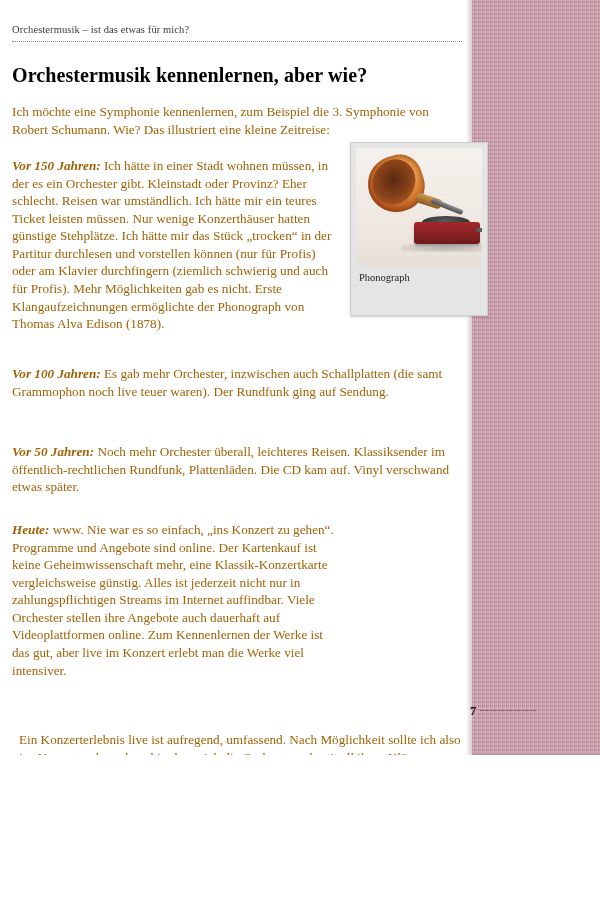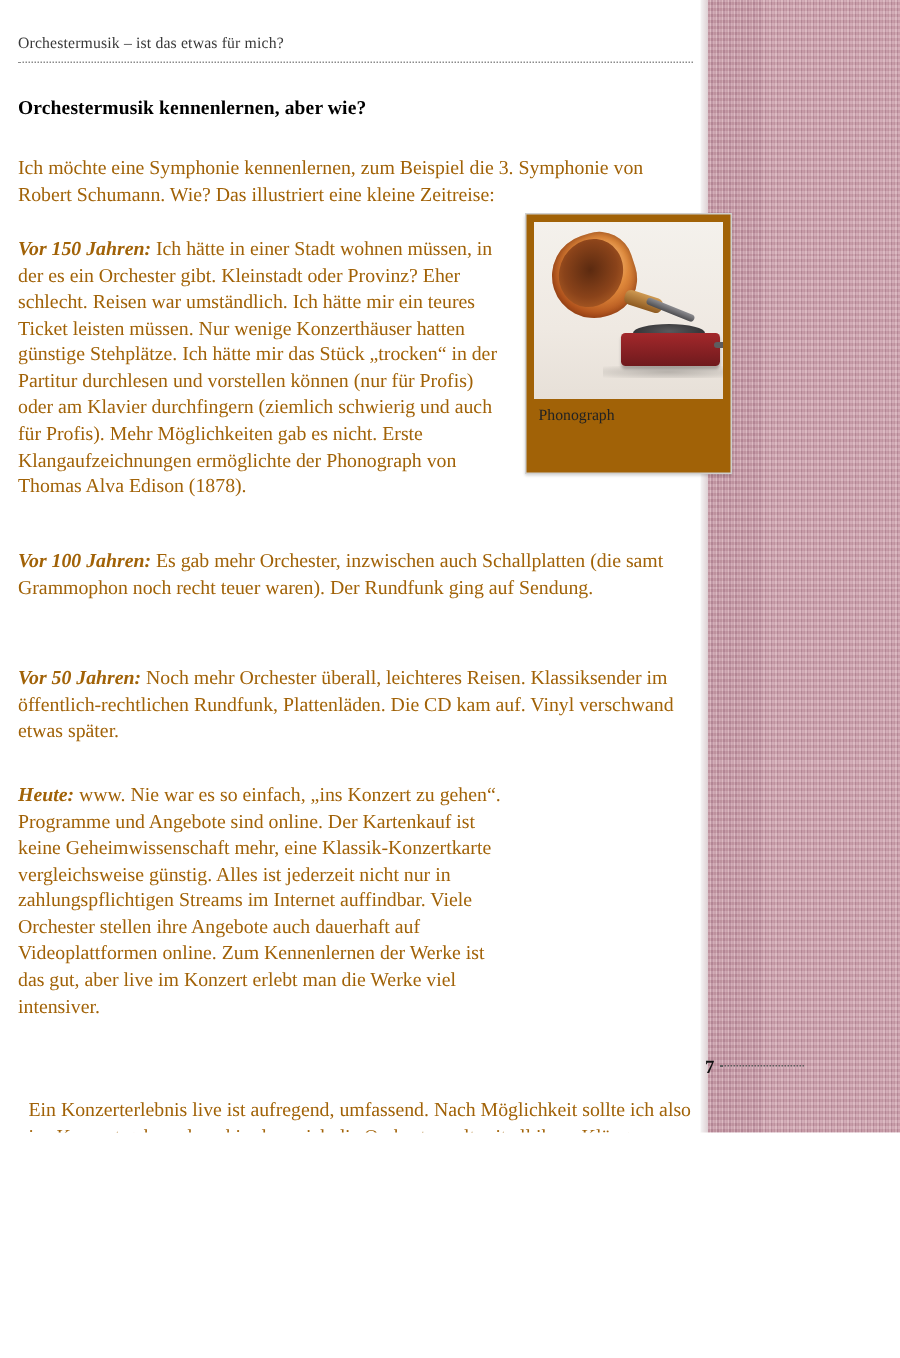--- a/index.html
+++ b/index.html
@@ -82,21 +82,21 @@
     width: 450px;
     height: 0;
     border-top: 1.2px dotted #8b8b8b;
   }
 
   h1.section-title {
     position: absolute;
     left: 12px;
     top: 64px;
     margin: 0;
-    font-size: 13px;
+    font-size: 20px;
     font-weight: bold;
     color: #000;
     letter-spacing: 0.1px;
   }
 
   .para {
     position: absolute;
     font-size: 13.2px;
     line-height: 1.33;
     color: #a16207;
@@ -112,21 +112,21 @@
   #p-intro   { left: 12px; top: 90px;  width: 452px; }
   #p-150     { left: 12px; top: 144px; width: 330px; }
   #p-100     { left: 12px; top: 352px; width: 452px; }
   #p-50      { left: 12px; top: 430px; width: 452px; }
   #p-heute   { left: 12px; top: 508px; width: 330px; }
   #p-final   { left: 19px; top: 718px; width: 452px; }
 
   
   .figure {
     position: absolute;
-    background: #a16207;
+    background: #e5e5e5;
     border: 1px solid #cfcfcf;
     box-shadow: 0 1px 2px rgba(0,0,0,0.18);
     padding: 5px 5px 4px 5px;
     box-sizing: border-box;
   }
   .figure .caption {
     font-size: 10.5px;
     line-height: 1.25;
     color: #222;
     padding: 5px 2px 2px 3px;
@@ -353,21 +353,21 @@
 
     <h1 class="section-title">Orchestermusik kennenlernen, aber wie?</h1>
 
     <p class="para" id="p-intro">Ich möchte eine Symphonie kennenlernen, zum Beispiel die 3. Symphonie von Robert Schumann. Wie? Das illustriert eine kleine Zeitreise:</p>
 
     <p class="para" id="p-150">
       <span class="lead-italic">Vor 150 Jahren:</span><span> Ich hätte in einer Stadt wohnen müssen, in der es ein Orchester gibt. Kleinstadt oder Provinz? Eher schlecht. Reisen war umständlich. Ich hätte mir ein teures Ticket leisten müssen. Nur wenige Konzerthäuser hatten günstige Stehplätze. Ich hätte mir das Stück „trocken“ in der Partitur durchlesen und vorstellen können (nur für Profis) oder am Klavier durchfingern (ziemlich schwierig und auch für Profis). Mehr Möglichkeiten gab es nicht. Erste Klangaufzeichnungen ermöglichte der Phonograph von Thomas Alva Edison (1878).</span>
     </p>
 
     <p class="para" id="p-100">
-      <span class="lead-italic">Vor 100 Jahren:</span><span> Es gab mehr Orchester, inzwischen auch Schallplatten (die samt Grammophon noch recht teuer waren). Der Rundfunk ging auf Sendung.</span>
+      <span class="lead-italic">Vor 100 Jahren:</span><span> Es gab mehr Orchester, inzwischen auch Schallplatten (die samt Grammophon noch live teuer waren). Der Rundfunk ging auf Sendung.</span>
     </p>
 
     <p class="para" id="p-50">
       <span class="lead-italic">Vor 50 Jahren:</span><span> Noch mehr Orchester überall, leichteres Reisen. Klassiksender im öffentlich-rechtlichen Rundfunk, Plattenläden. Die CD kam auf. Vinyl verschwand etwas später.</span>
     </p>
 
     <p class="para" id="p-heute">
       <span class="lead-italic">Heute:</span><span> www. Nie war es so einfach, „ins Konzert zu gehen“. Programme und Angebote sind online. Der Kartenkauf ist keine Geheimwissenschaft mehr, eine Klassik-Konzertkarte vergleichsweise günstig. Alles ist jederzeit nicht nur in zahlungspflichtigen Streams im Internet auffindbar. Viele Orchester stellen ihre Angebote auch dauerhaft auf Videoplattformen online. Zum Kennenlernen der Werke ist das gut, aber live im Konzert erlebt man die Werke viel intensiver.</span>
     </p>
 

